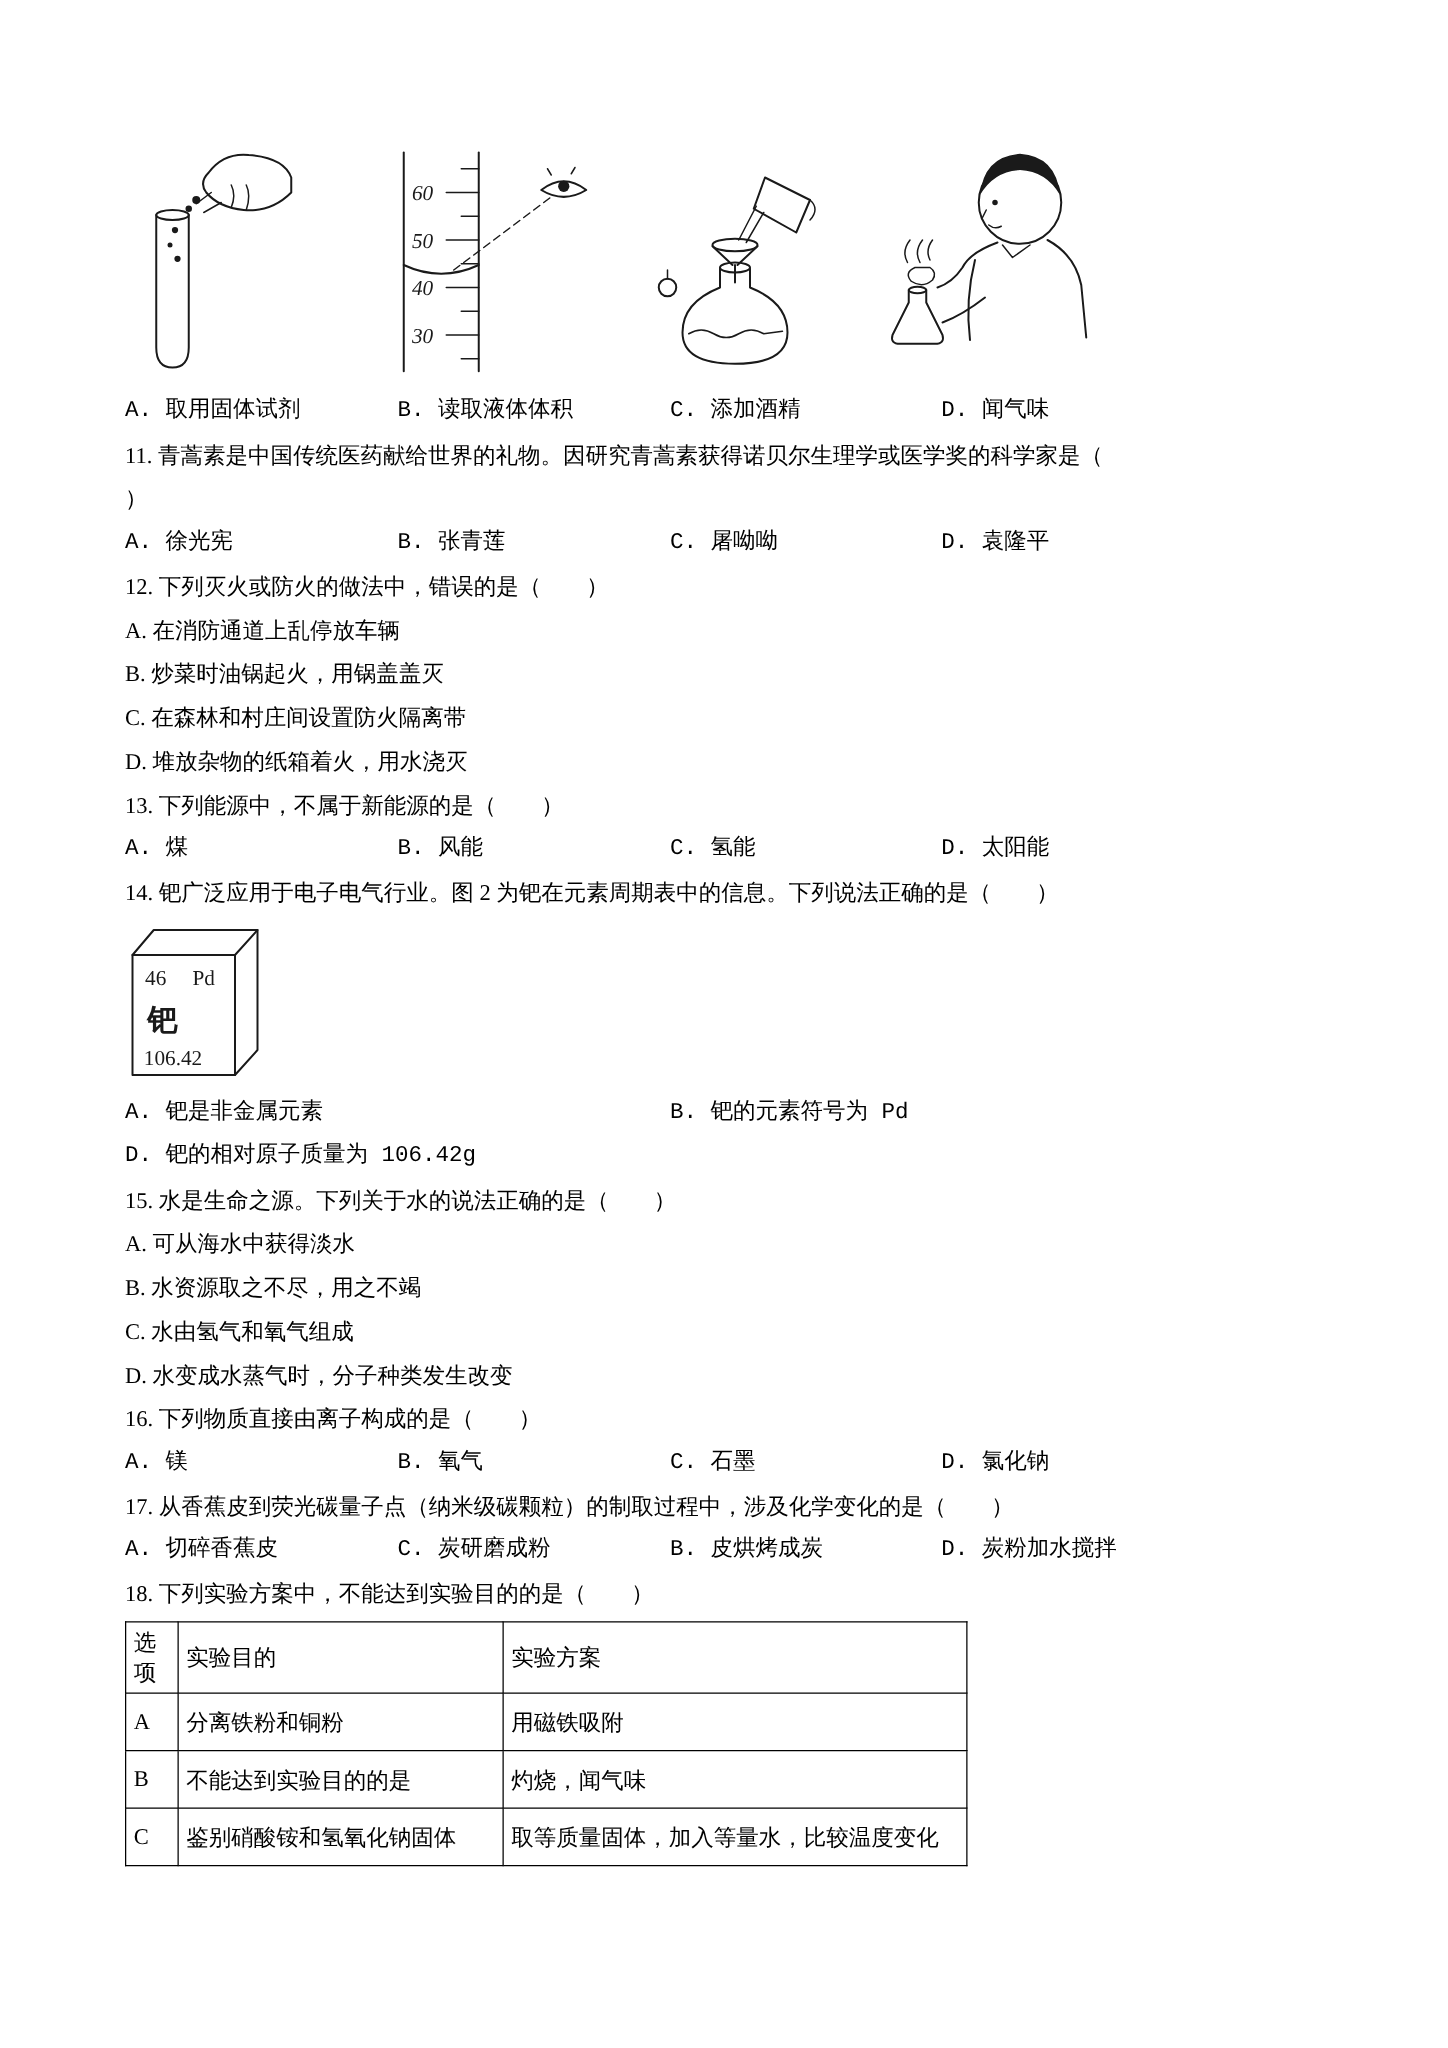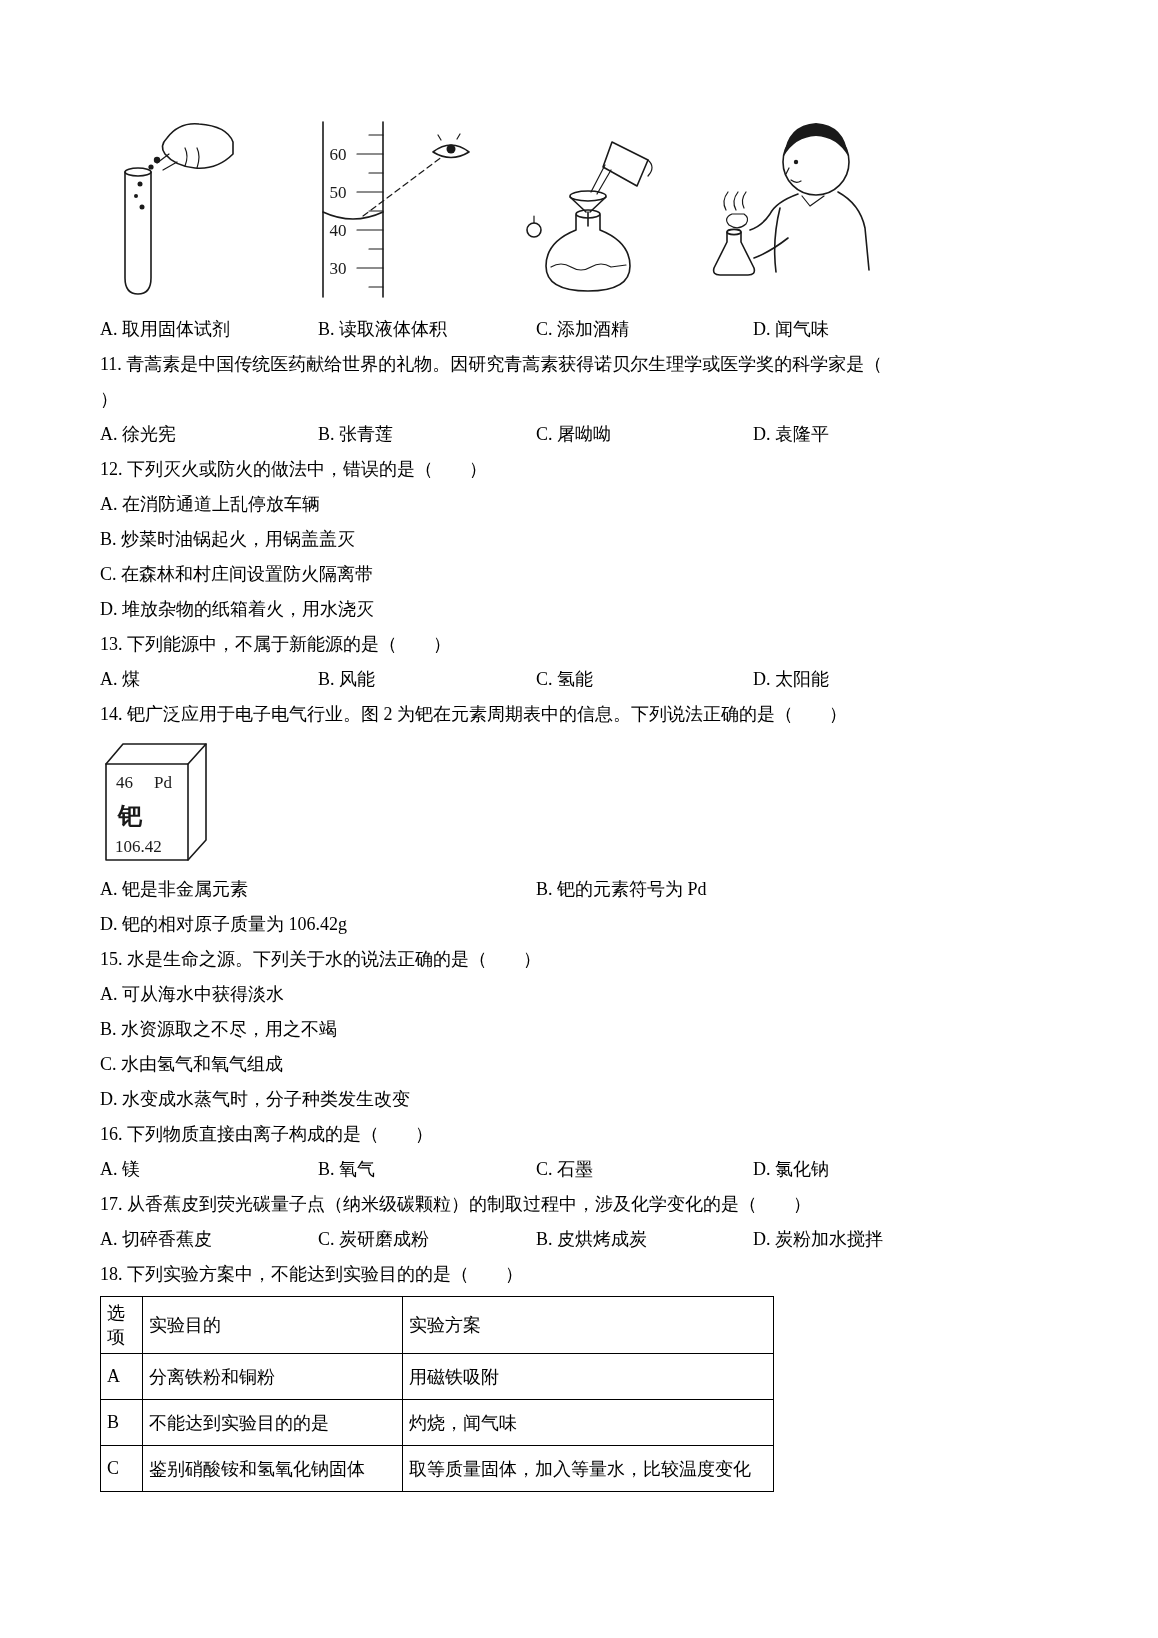--- a/index.html
+++ b/index.html
@@ -6,23 +6,23 @@
   html,body { background:#fff; }
   body {
     width:1158px; height:1638px;
     font-family:"Liberation Serif","DejaVu Serif",serif;
     color:#000;
     position:relative;
     overflow:hidden;
   }
   .page { padding:106px 58px 40px 100px; }
   .line { font-size:18px; line-height:35px; white-space:nowrap; }
-  .opt4 { display:grid; grid-template-columns:218px 218px 217px 1fr; }
-  .opt2 { display:grid; grid-template-columns:436px 1fr; }
-  .figures { position:relative; height:196px; margin-bottom:10px; }
+  .opt4 { display:grid; grid-template-columns:218px 218px 217px 1fr;font-family:Liberation Mono, monospace; }
+  .opt2 { display:grid; grid-template-columns:436px 1fr;font-family:Liberation Mono, monospace; }
+  .figures { position:relative; height:196px; margin-bottom:10px;font-style:italic; }
   .figures svg { position:absolute; }
   .fig1 { left:5px;  top:4px; }
   .fig2 { left:205px; top:10px; }
   .fig3 { left:418px; top:28px; }
   .fig4 { left:588px; top:4px; }
   .elem-fig { margin:6px 0 4px 2px; }
   svg { stroke-linecap:round; stroke-linejoin:round; }
   .sk  { stroke:#1a1a1a; stroke-width:1.6; fill:none; }
   .skt { stroke:#1a1a1a; stroke-width:1.2; fill:none; }
   .fl  { fill:#1a1a1a; stroke:none; }

